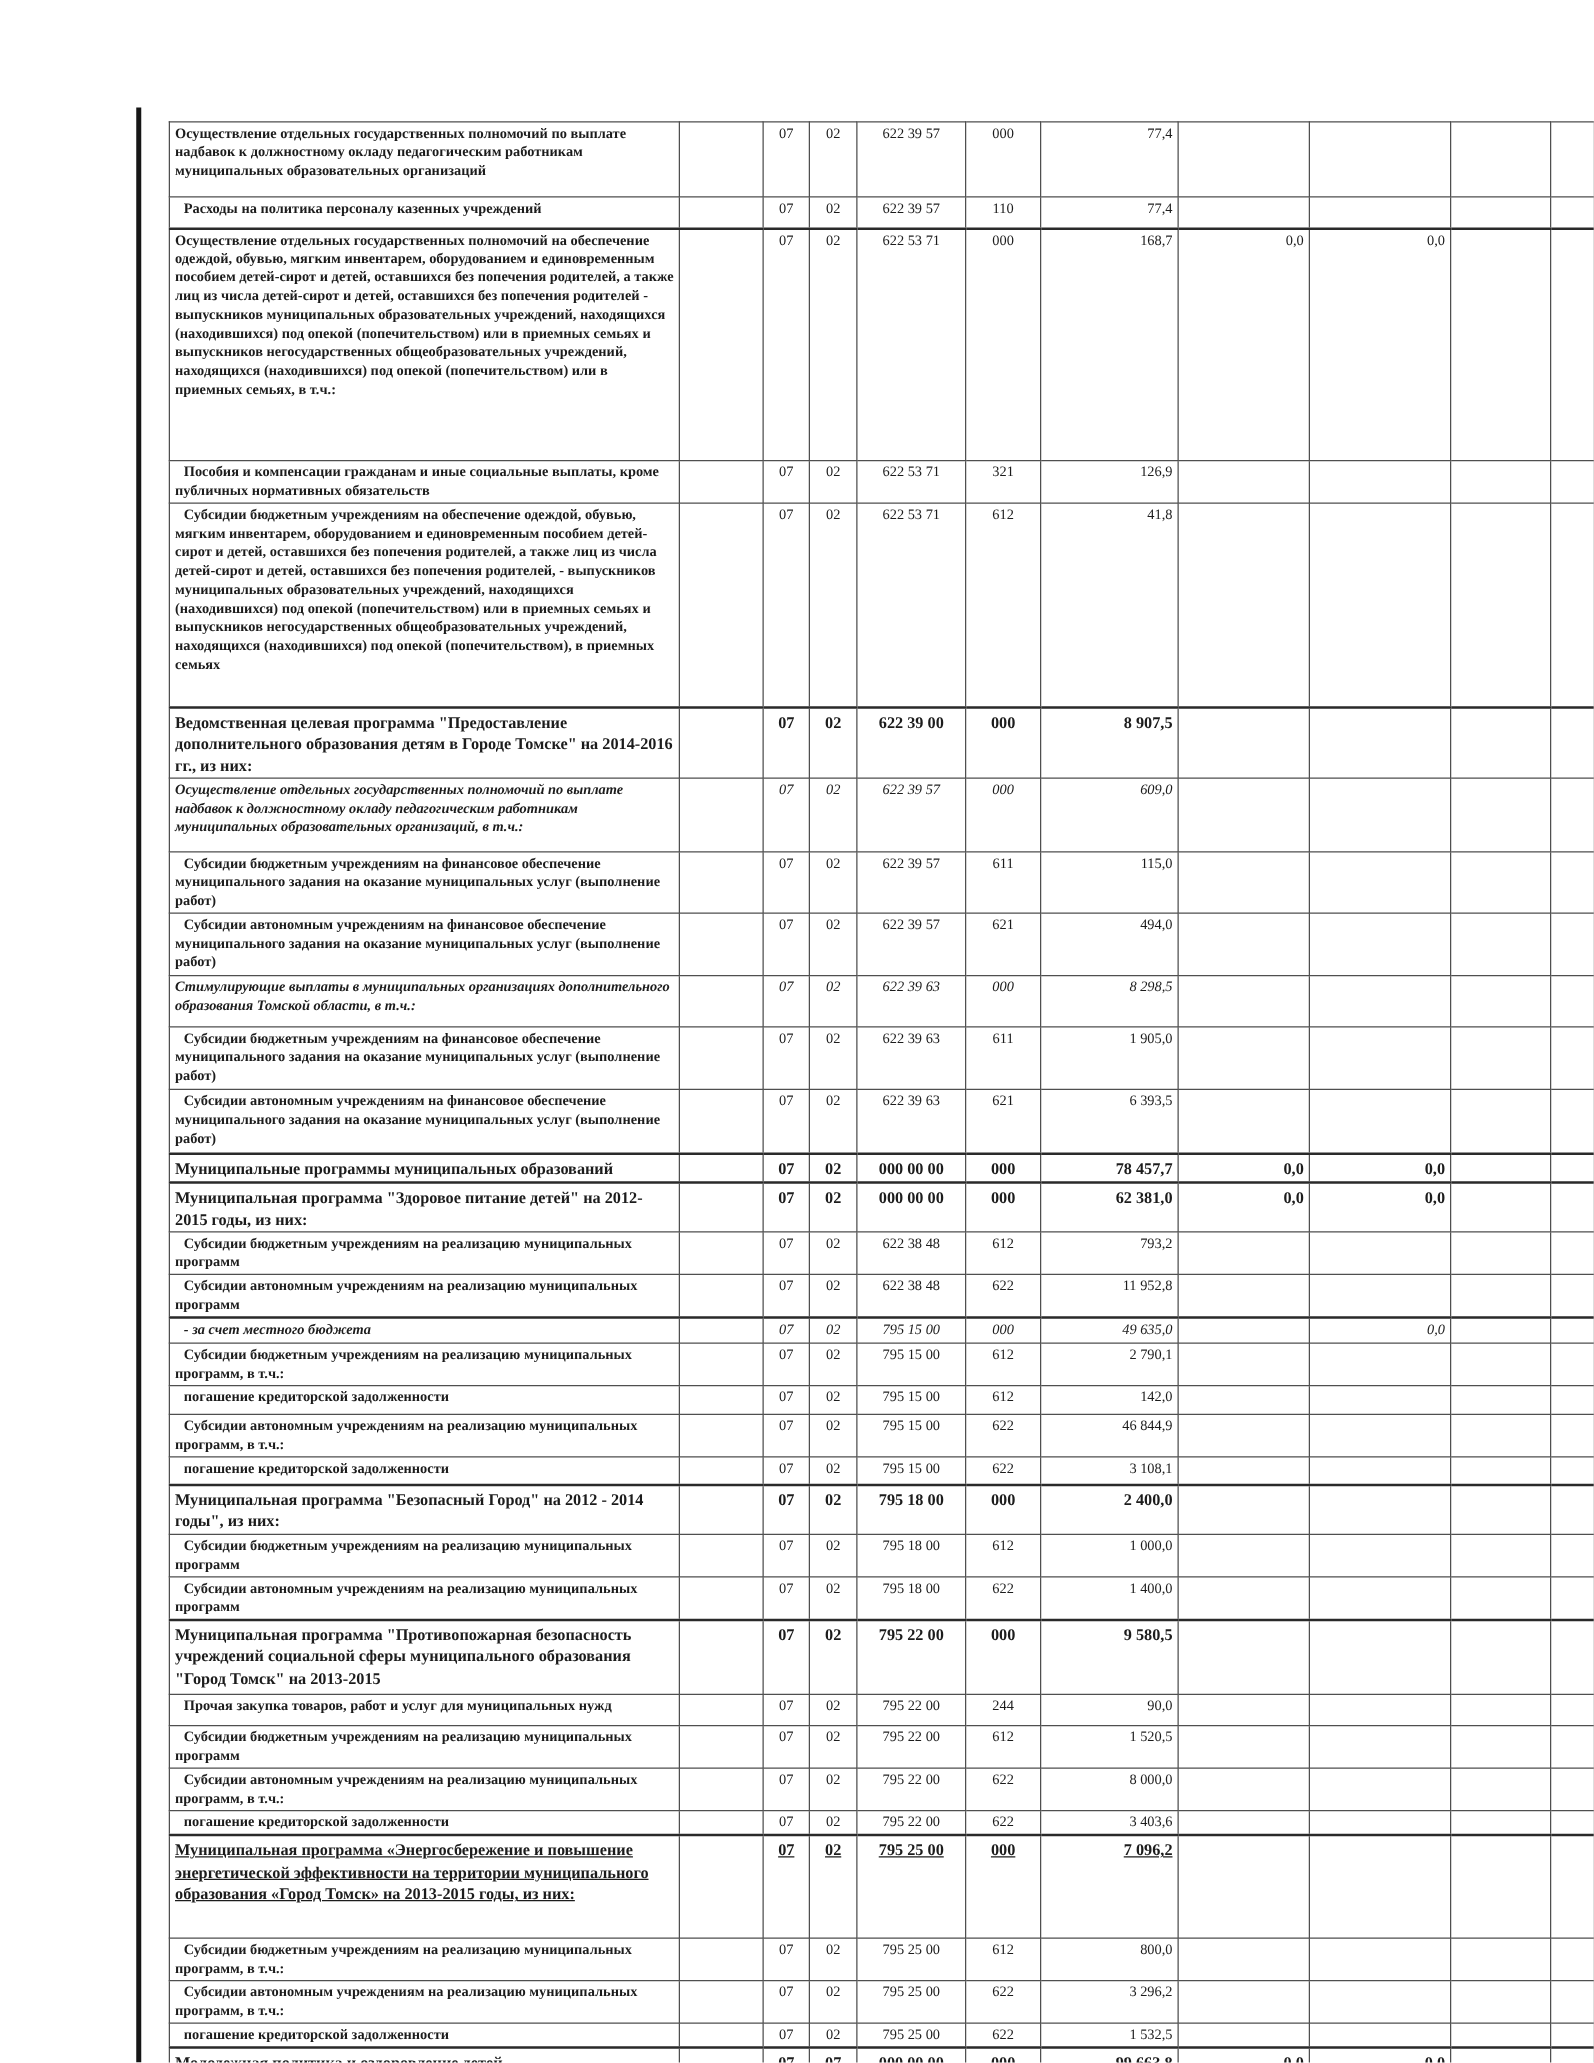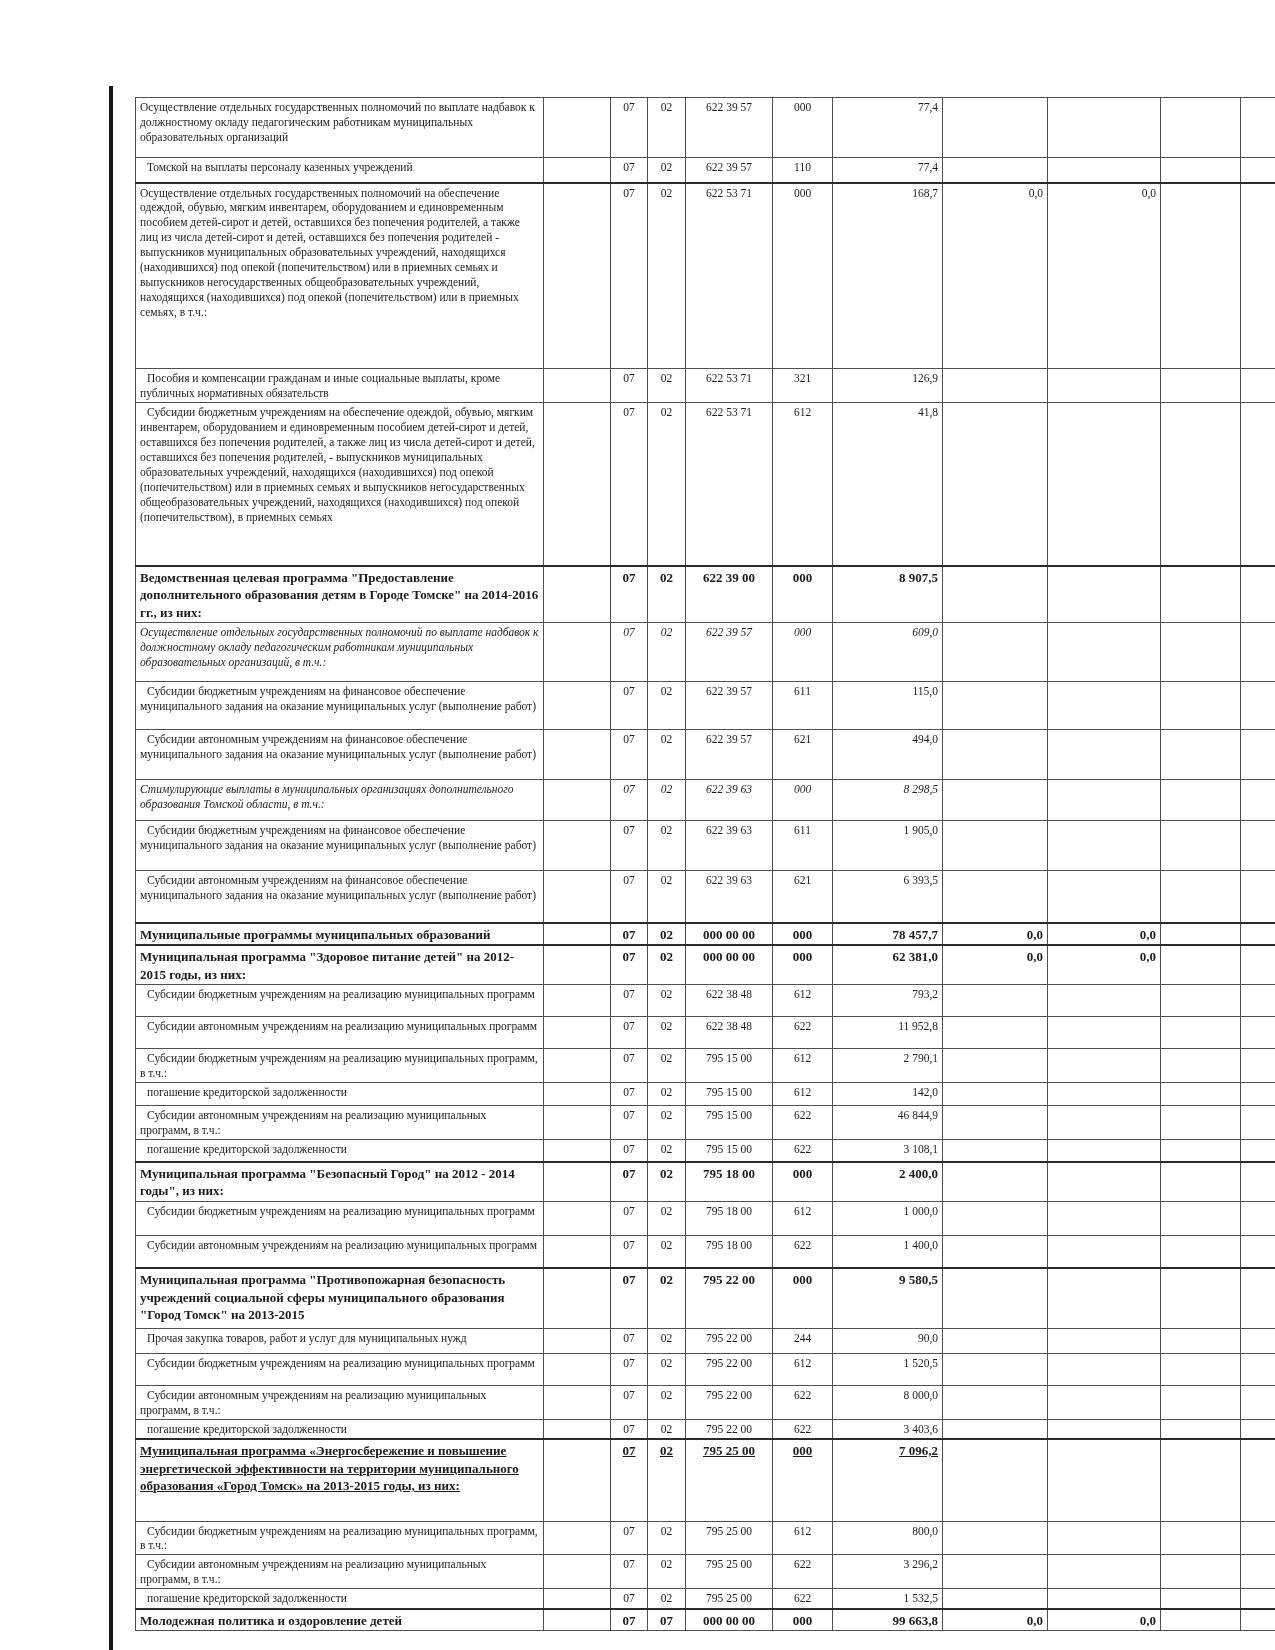--- a/index.html
+++ b/index.html
@@ -34,21 +34,21 @@
   }
   table.budget td {
     border: 1px solid #4f4f4f;
     vertical-align: top;
     font-size: 11.5px;
     line-height: 1.3;
     padding: 2px 4px 1px 4px;
     overflow: hidden;
     word-wrap: break-word;
   }
-  td.c-desc { text-align: left; padding-left: 5px; padding-right: 7px; }
+  td.c-desc { text-align: left; padding-left: 5px; padding-right: 7px; font-weight: bold; }
   td.c-desc.sub { text-indent: 7px; }
   td.c-code { text-align: center; padding-left: 1px; padding-right: 1px; }
   td.c-num  { text-align: right; padding-right: 6px; }
   td.c-cut  { border-right: 0; }
   tr.b td { font-weight: bold; font-size: 13px; line-height: 1.35; }
   tr.i td { font-style: italic; }
   tr.tt td { border-top: 2px solid #2a2a2a; }
 </style>
 </head>
 <body>
@@ -77,21 +77,21 @@
     <td class="c-code">02</td>
     <td class="c-code">622 39 57</td>
     <td class="c-code">000</td>
     <td class="c-num">77,4</td>
     <td class="c-num"></td>
     <td class="c-num"></td>
     <td class="c-code"></td>
     <td class="c-code c-cut"></td>
   </tr>
       <tr style="height: 25px;">
-    <td class="c-desc sub">Томской на выплаты персоналу казенных учреждений</td>
+    <td class="c-desc sub">Расходы на политика персоналу казенных учреждений</td>
     <td class="c-code"></td>
     <td class="c-code">07</td>
     <td class="c-code">02</td>
     <td class="c-code">622 39 57</td>
     <td class="c-code">110</td>
     <td class="c-num">77,4</td>
     <td class="c-num"></td>
     <td class="c-num"></td>
     <td class="c-code"></td>
     <td class="c-code c-cut"></td>
@@ -268,20 +268,33 @@
       <tr style="height: 32px;">
     <td class="c-desc sub">Субсидии автономным учреждениям на реализацию муниципальных программ</td>
     <td class="c-code"></td>
     <td class="c-code">07</td>
     <td class="c-code">02</td>
     <td class="c-code">622 38 48</td>
     <td class="c-code">622</td>
     <td class="c-num">11 952,8</td>
     <td class="c-num"></td>
     <td class="c-num"></td>
+    <td class="c-code"></td>
+    <td class="c-code c-cut"></td>
+  </tr>
+      <tr class="i tt" style="height: 21px;">
+    <td class="c-desc sub">- за счет местного бюджета</td>
+    <td class="c-code"></td>
+    <td class="c-code">07</td>
+    <td class="c-code">02</td>
+    <td class="c-code">795 15 00</td>
+    <td class="c-code">000</td>
+    <td class="c-num">49 635,0</td>
+    <td class="c-num"></td>
+    <td class="c-num">0,0</td>
     <td class="c-code"></td>
     <td class="c-code c-cut"></td>
   </tr>
       <tr style="height: 32px;">
     <td class="c-desc sub">Субсидии бюджетным учреждениям на реализацию муниципальных программ, в т.ч.:</td>
     <td class="c-code"></td>
     <td class="c-code">07</td>
     <td class="c-code">02</td>
     <td class="c-code">795 15 00</td>
     <td class="c-code">612</td>

